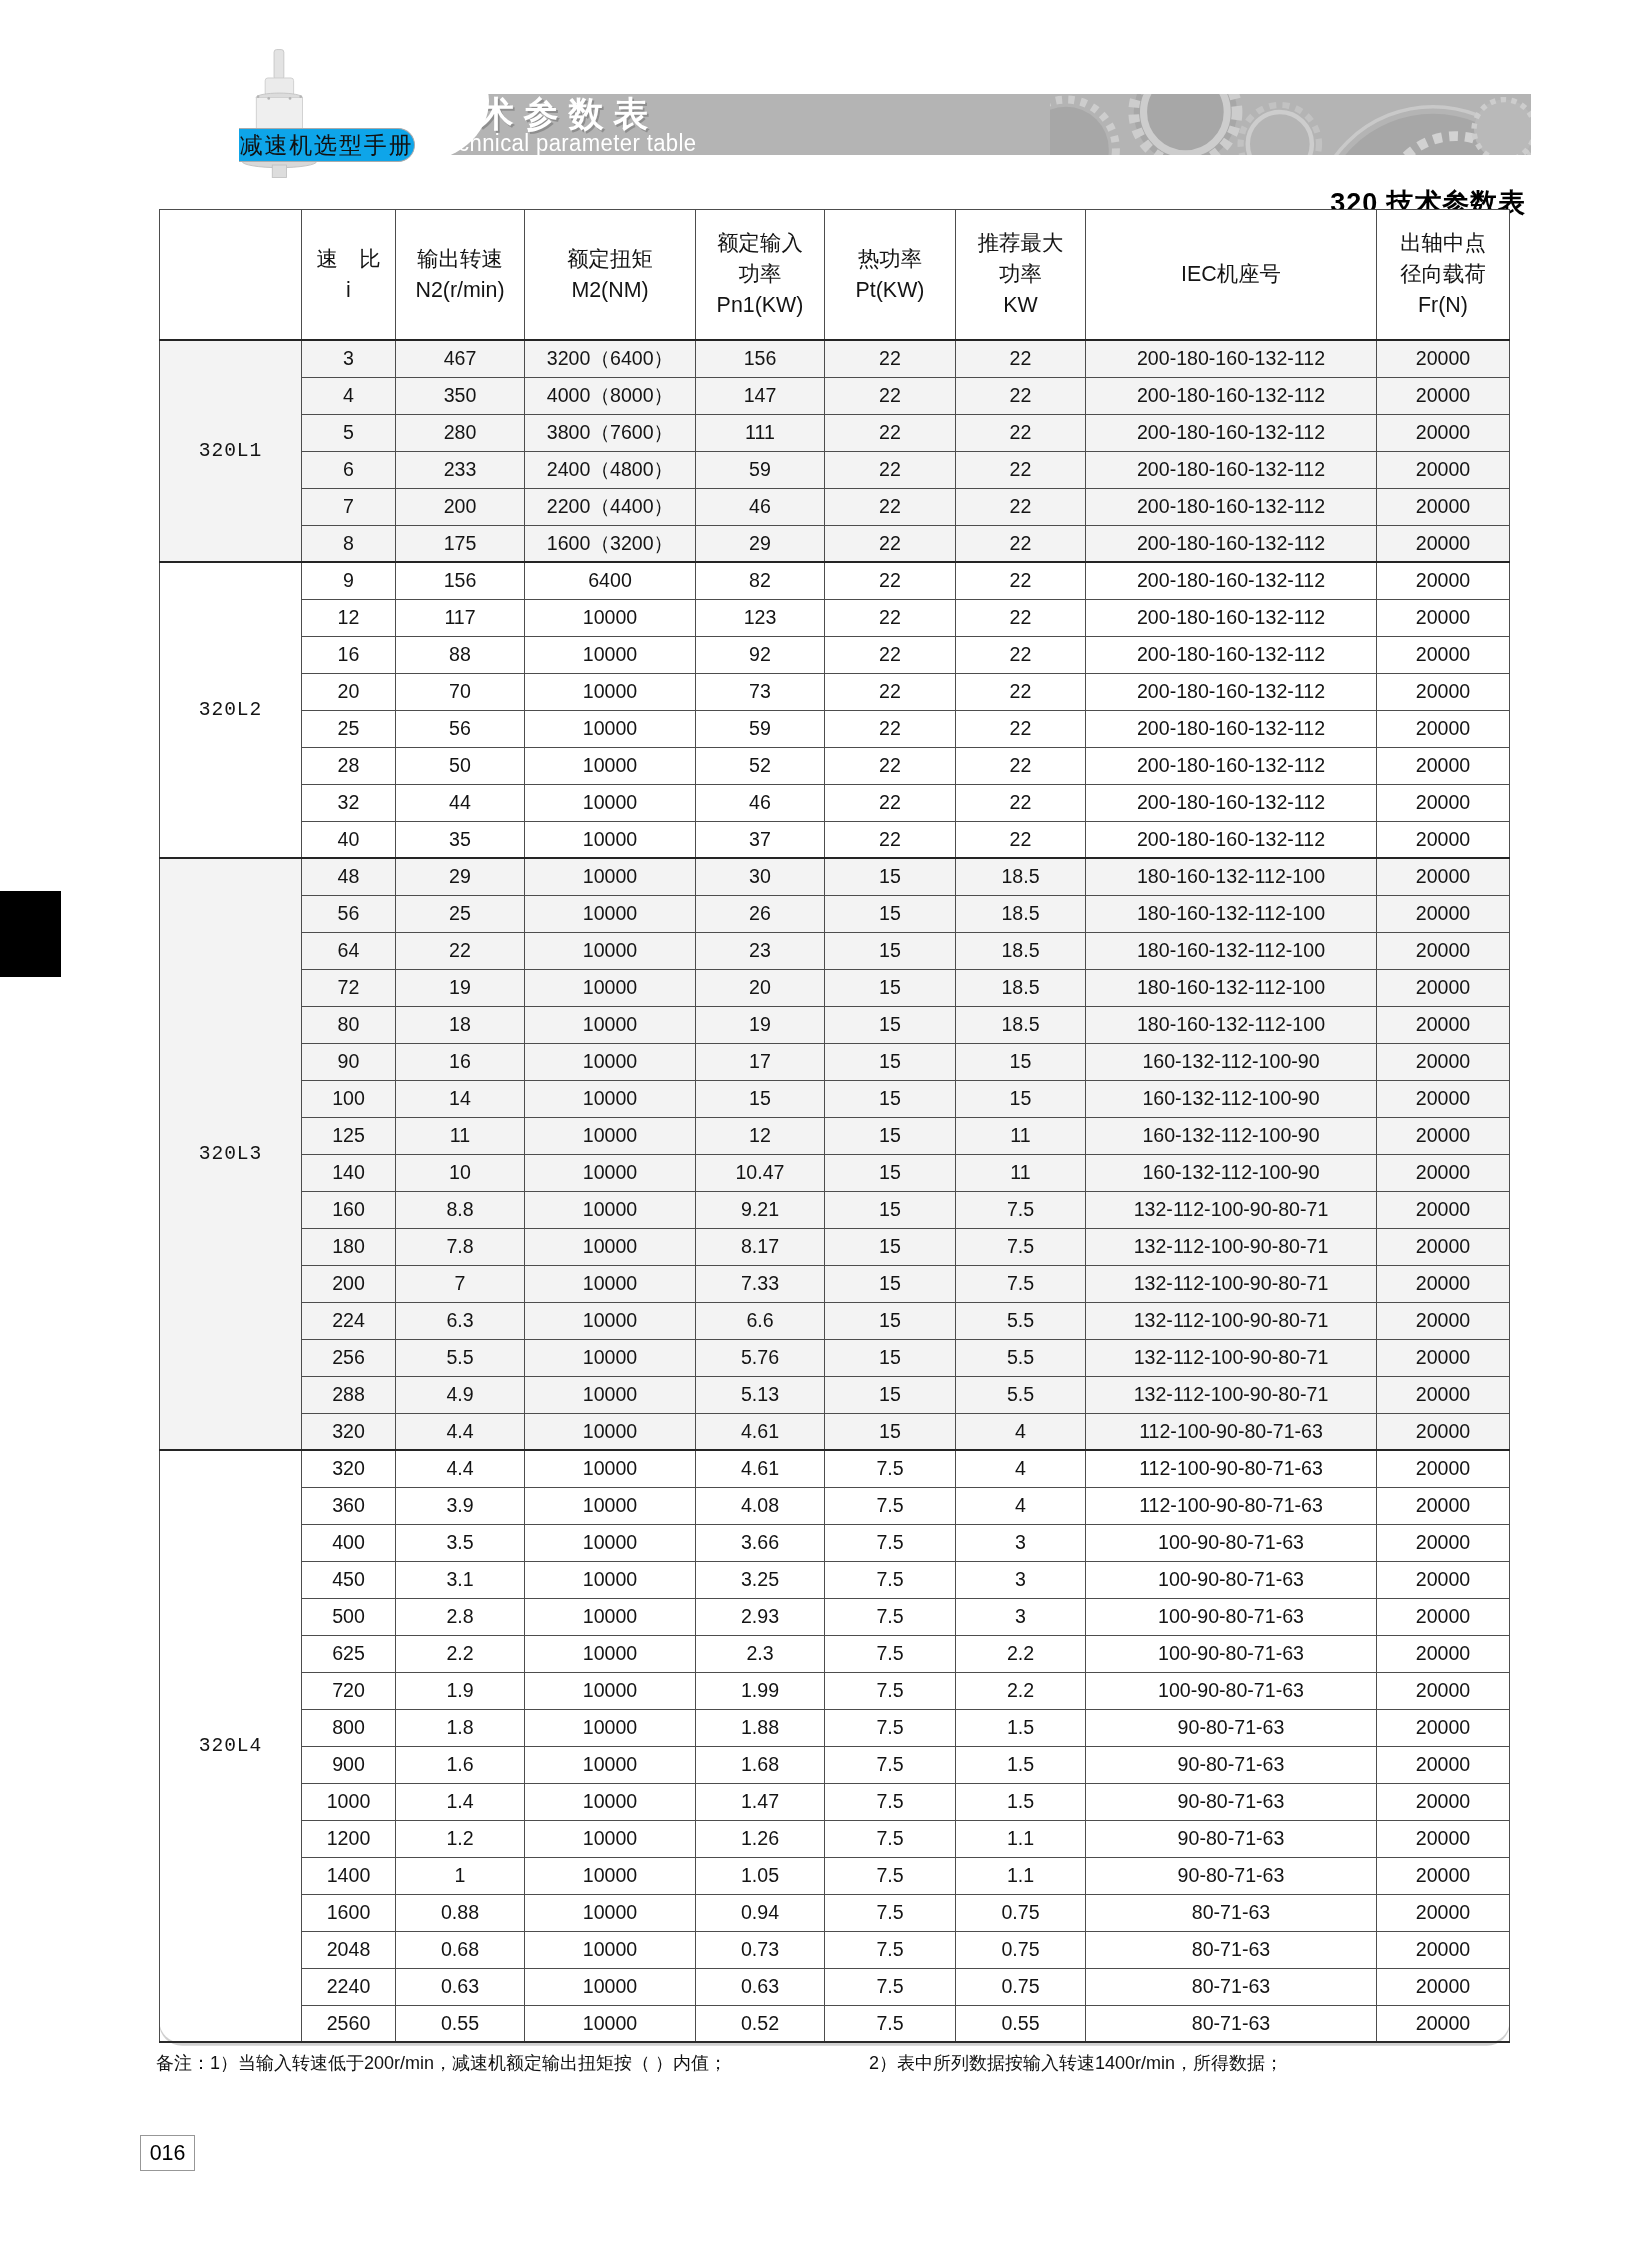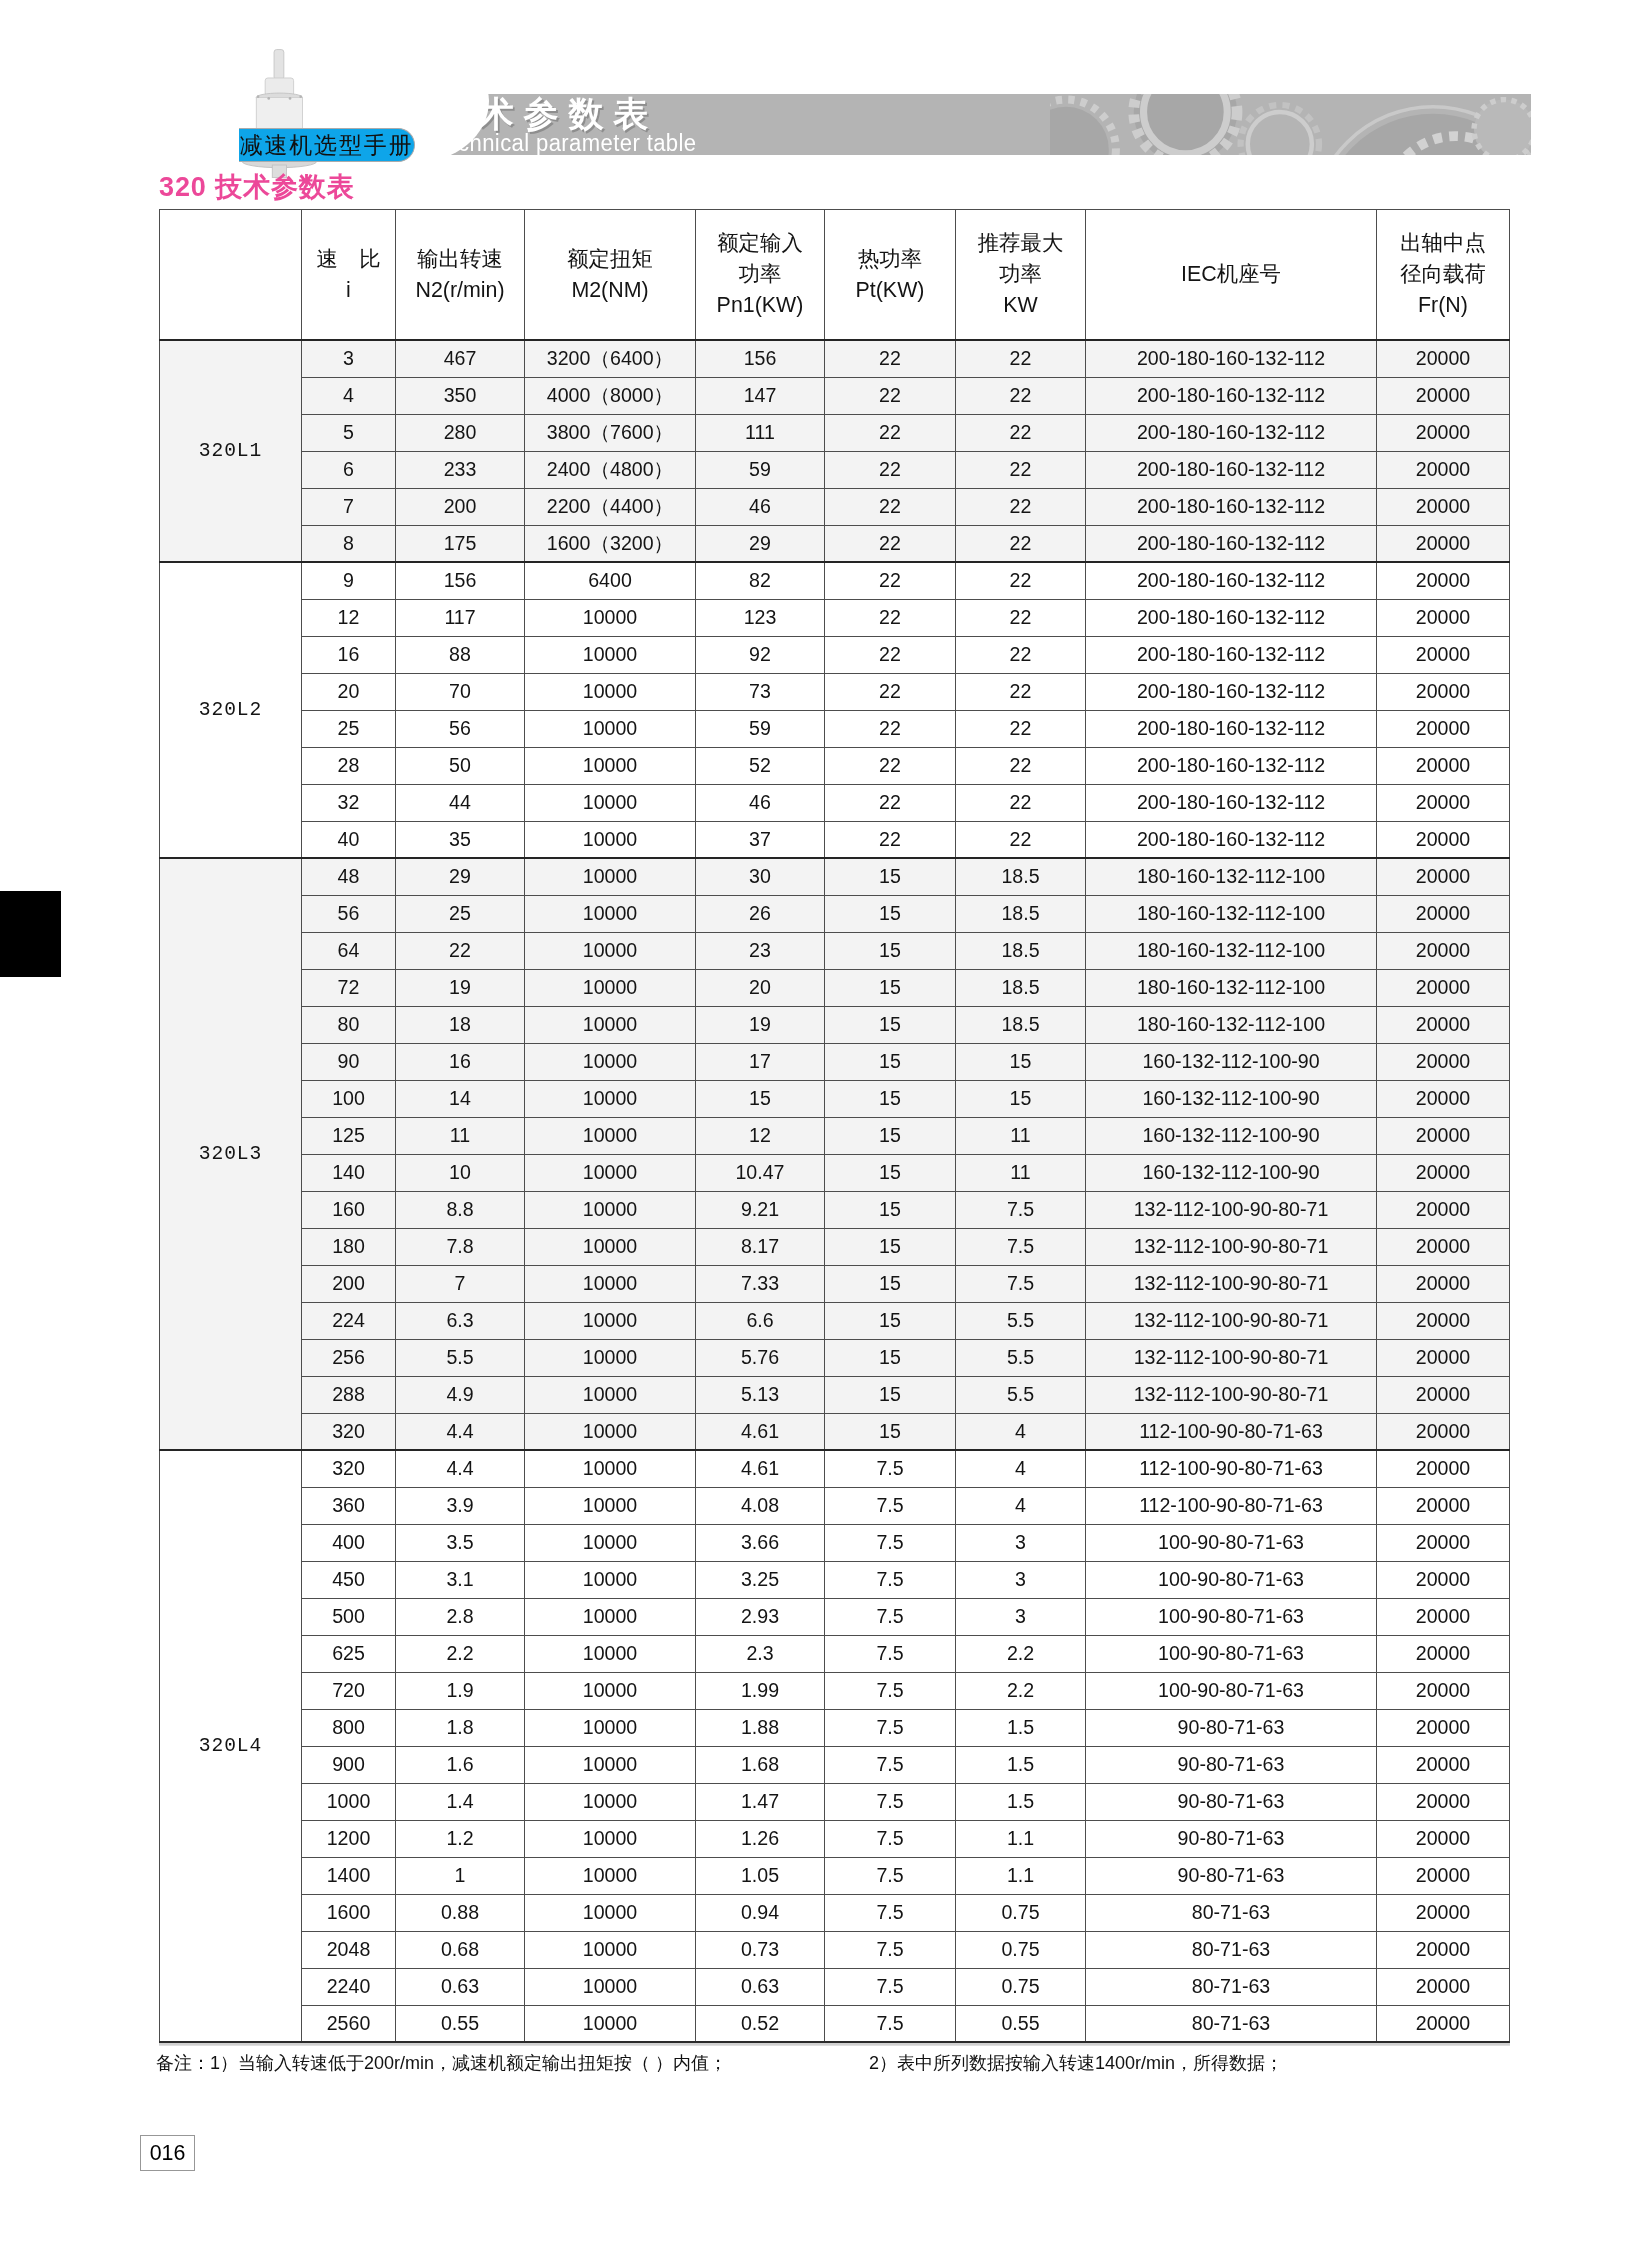--- a/index.html
+++ b/index.html
@@ -18,26 +18,26 @@
   .title-en{font-size:23px;line-height:23px;letter-spacing:0.4px;transform:scaleX(.96);transform-origin:left;}
 
   .cloud{position:absolute;left:141px;top:45px;width:348px;height:118px;background:#fff;
          border-radius:62px 116px 107px 45px / 53px 80px 89px 40px;}
   .reducer{position:absolute;left:203px;top:46px;}
   .pill{position:absolute;left:239px;top:128px;width:176px;height:34px;background:#0ea5e9;
         border:1.8px solid #ababab;border-left:none;border-radius:0 18.7px 18.7px 0;
         display:flex;align-items:center;justify-content:center;
         font-size:23px;letter-spacing:1.8px;color:#111;box-sizing:border-box;}
 
-  .page-title{position:absolute;left:159px;top:169px;width:1351px;margin:0;text-align:left;
-              font-size:27px;font-weight:bold;color:#ec4899;letter-spacing:0.9px;}
+  .page-title{position:absolute;left:159px;top:169px;width:1351px;margin:16px;text-align:right;
+              font-size:27px;font-weight:bold;color:#000000;letter-spacing:0.9px;}
 
   
   .table-wrap{position:absolute;left:159px;top:209px;width:1351px;}
-  table{border-collapse:collapse;table-layout:fixed;width:1351px;}
+  table{border-collapse:collapse;table-layout:fixed;width:1351px;border-radius:23px;}
   th,td{border:0.9px solid #4d4d4d;text-align:center;vertical-align:middle;padding:0;
         color:#141414;overflow:hidden;}
   table{border:1.8px solid #3a3a3a;border-bottom:2.7px solid #2a2a2a;box-shadow:0 2.7px 0 rgba(170,170,170,.55);}
   thead th{background:#fff;font-weight:normal;font-size:21.4px;line-height:31px;height:129px;}
   thead th{border-bottom:2.7px solid #242424;}
   tr.body-row{height:37px;}
   tr.body-row td{font-size:19.6px;}
   tr.section-start td{border-top:2.7px solid #242424;}
   tr.shaded td{background:#f3f3f3;}
   td.model-cell{font-size:21.4px;letter-spacing:0.9px;font-family:Liberation Mono, monospace;}

